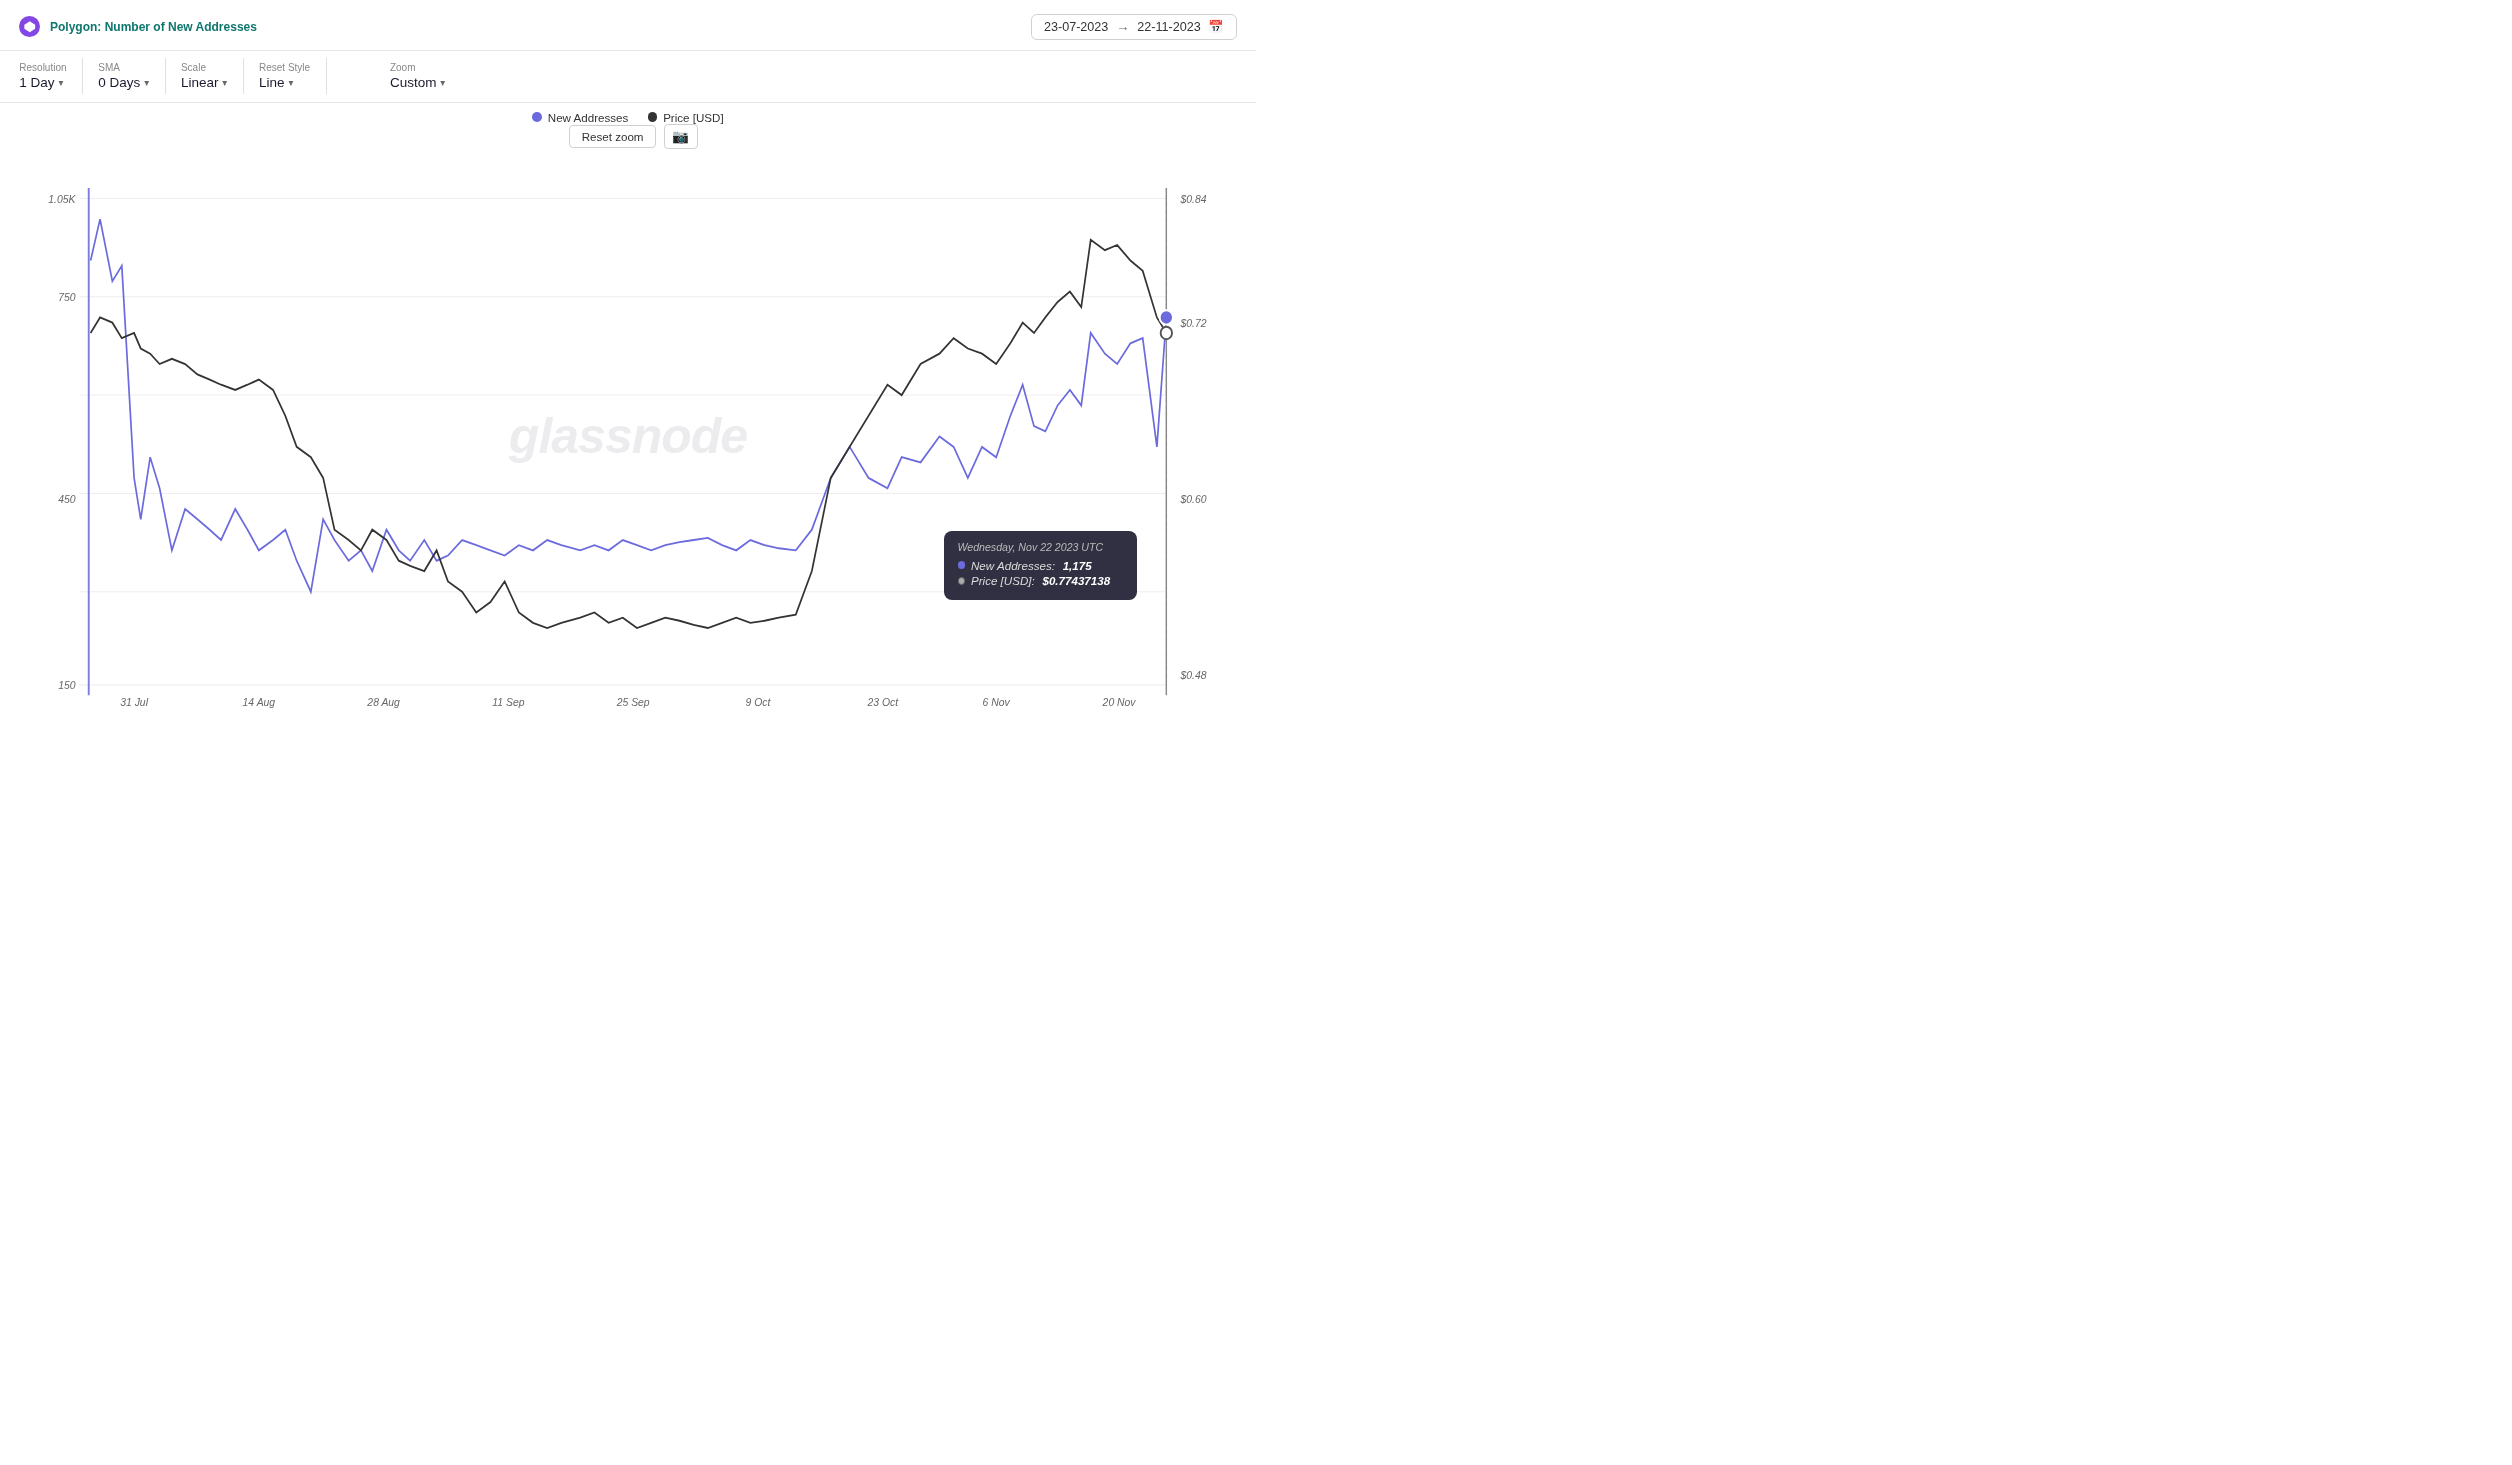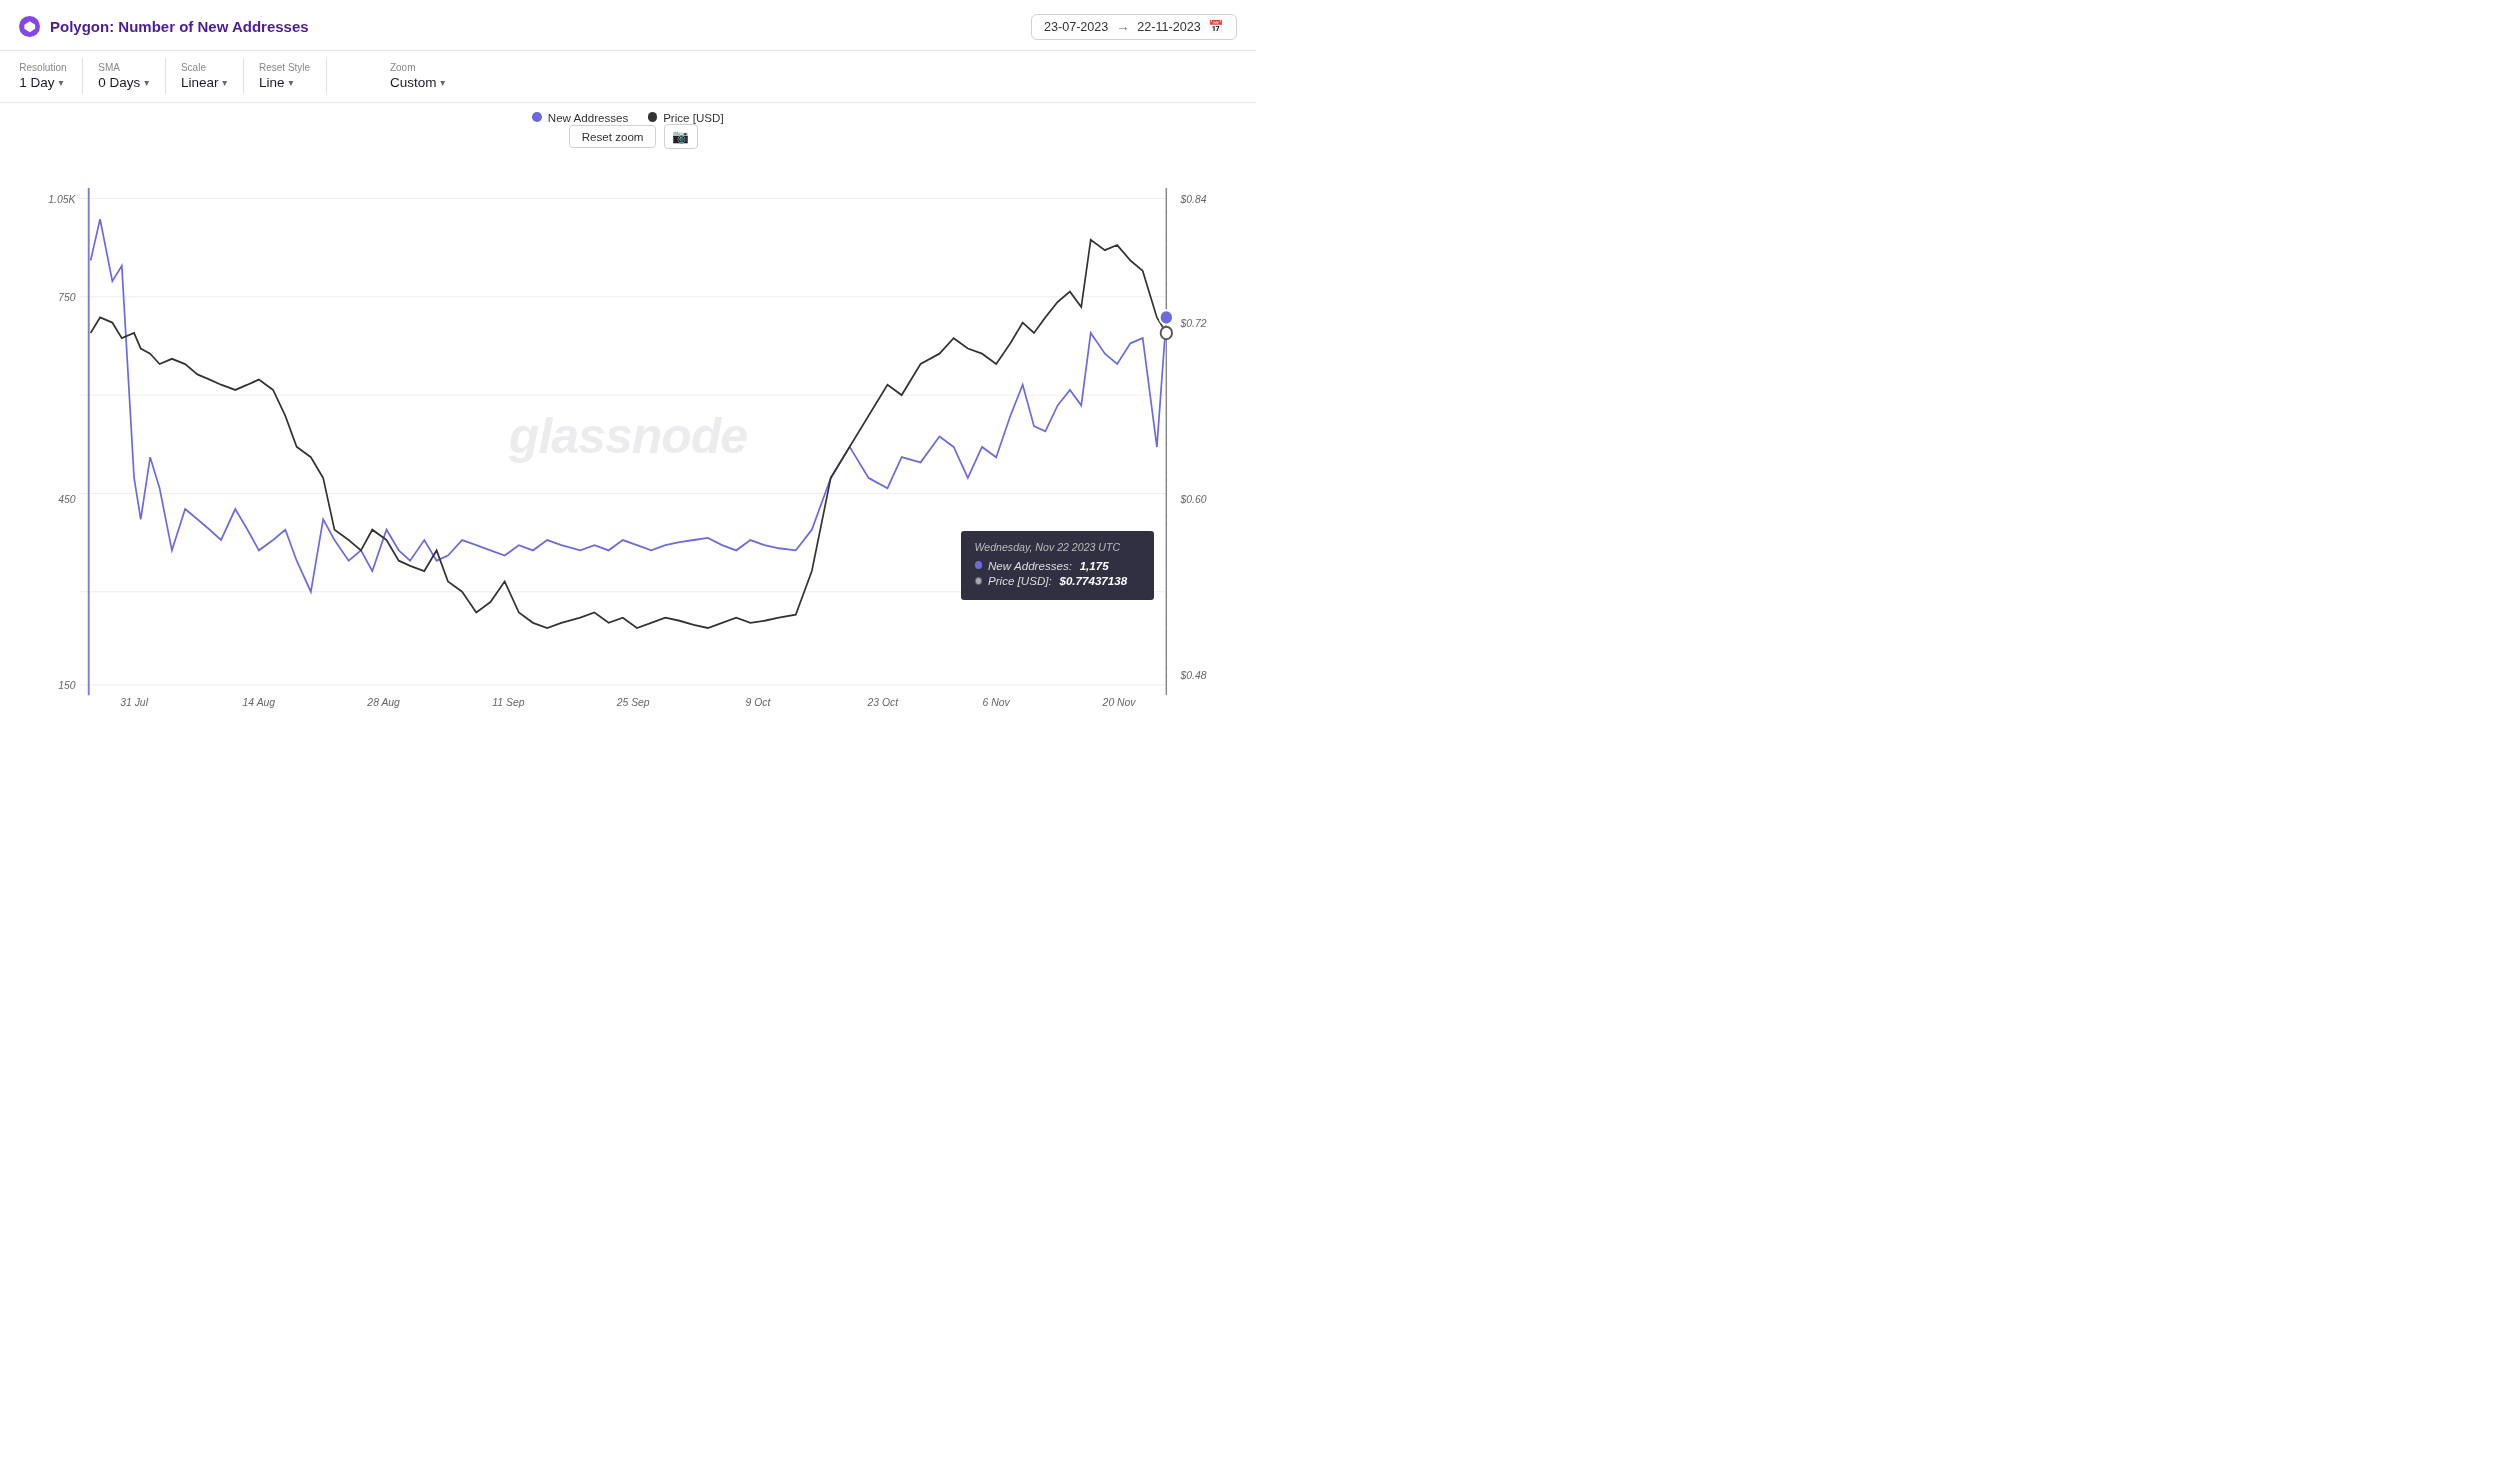--- a/index.html
+++ b/index.html
@@ -28,23 +28,23 @@
       height: 21px;
       background: #8247e5;
       border-radius: 50%;
       display: flex;
       align-items: center;
       justify-content: center;
       flex-shrink: 0;
     }
     .polygon-logo svg { width: 13.5px; height: 13.5px; }
     .page-title {
-      font-size: 15px;
+      font-size: 12px;
       font-weight: 600;
-      color: #4c1d95;
+      color: #0f766e;
     }
     .date-range {
       display: flex;
       align-items: center;
       gap: 7.7px;
       border: 1px solid #d0d0d0;
       border-radius: 5.8px;
       padding: 4.8px 11.6px;
       font-size: 12.6px;
       color: #333;
@@ -166,25 +166,25 @@
     }
     .chart-svg {
       position: absolute;
       top: 0;
       left: 0;
       width: 100%;
       height: 100%;
     }
     .tooltip {
       position: absolute;
-      right: 70px;
+      right: 87px;
       bottom: 116px;
       background: rgba(30,30,50,0.92);
       color: white;
-      border-radius: 3px;
+      border-radius: 8px;
       padding: 9.7px 13.5px;
       font-size: 11.6px;
       z-index: 10;
       min-width: 193px;
     }
     .tooltip-title {
       font-size: 10.6px;
       color: #bbb;
       margin-bottom: 5.8px;
     }

